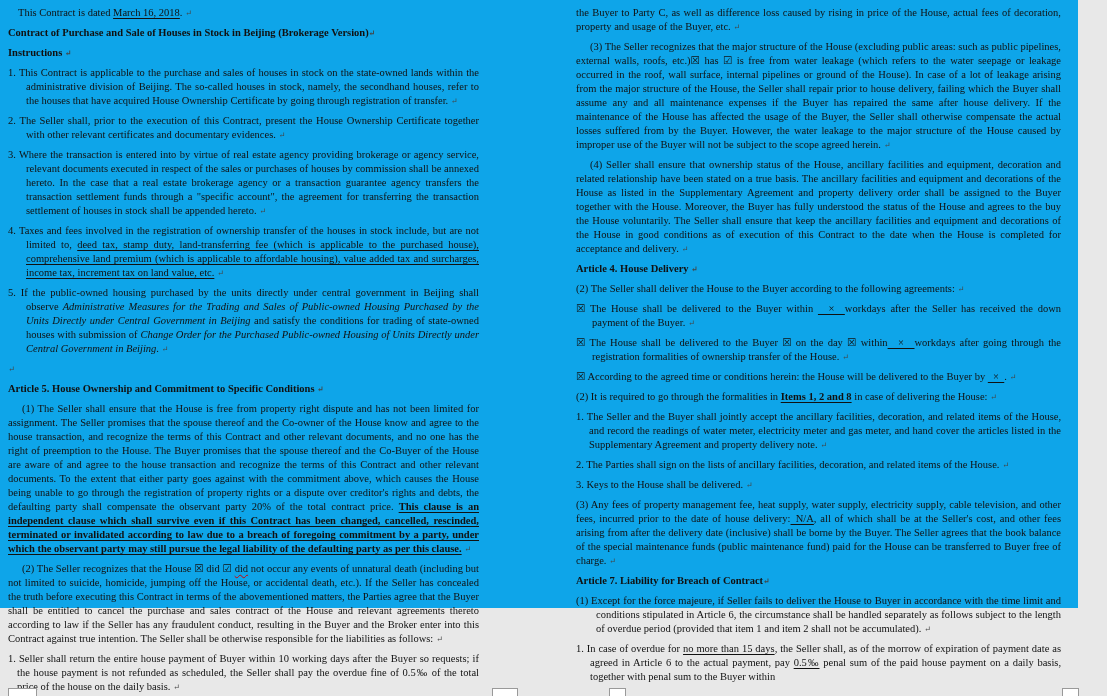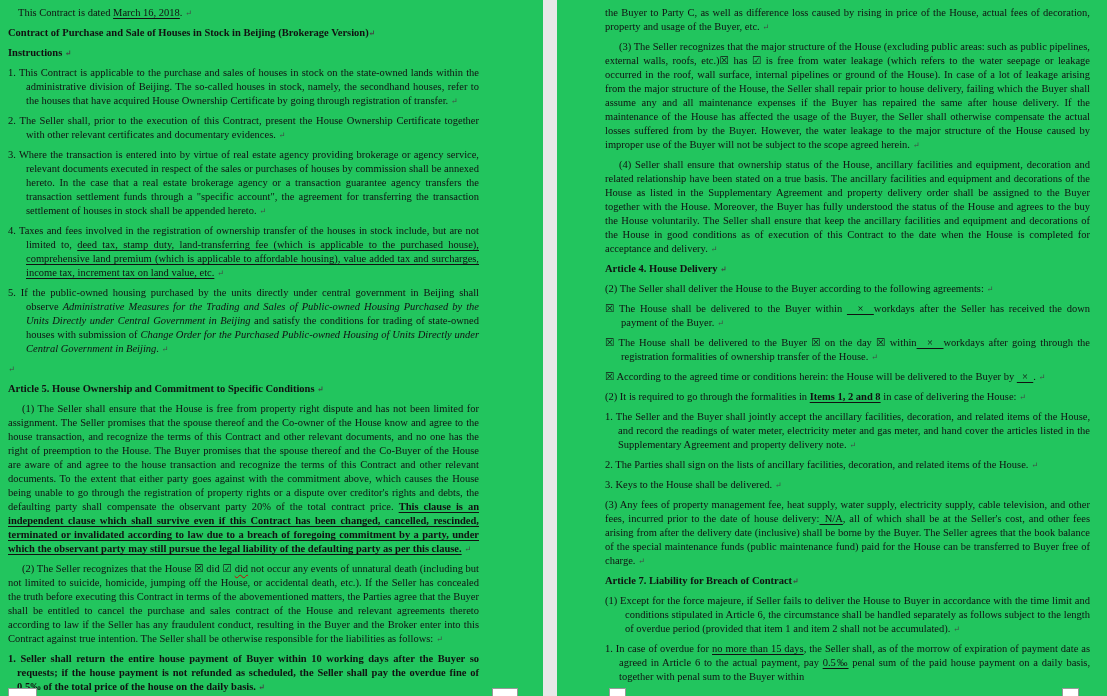--- a/index.html
+++ b/index.html
@@ -1,30 +1,30 @@
 <!DOCTYPE html>
 <html><head>
 <meta charset="utf-8">
 <style>
   html,body{margin:0;padding:0;}
   body{font-family:"Liberation Serif","DejaVu Serif",serif;color:#111;}
   .canvas{position:relative;width:1107px;height:696px;background:#e8e8e8;overflow:hidden;}
-  .page{position:absolute;top:0;height:696px;background:#22c55e;box-sizing:border-box;}
+  .page{position:absolute;top:0;height:608px;background:#0ea5e9;box-sizing:border-box;}
   .page-left{left:0;width:543px;padding:6px 64px 0 8px;}
-  .page-right{left:557px;width:550px;padding:6px 17px 0 48px;}
+  .page-right{left:528px;width:550px;padding:6px 17px 0 48px;}
   .gap{position:absolute;top:0;left:543px;width:14px;height:696px;background:#e8e8e8;}
   .page p, .page h1, .page h2, .page h3, .page div.blk{margin:0 0 5px 0;font-size:10.5px;line-height:14px;text-align:justify;}
   .intro{text-indent:10px;}
   .title{font-size:13.5px;line-height:17px;text-align:center;margin:7px 0 5px 0;font-weight:bold;}
   .subtitle{font-size:12.5px;line-height:16px;text-align:center;margin:0 0 9px 0;font-weight:bold;}
   .instr{padding-left:18px;text-indent:-18px;margin-bottom:5px;}
   .spacer-line{text-align:center;margin:2px 0 4px 0;}
   .heading{font-weight:bold;margin:8px 0 6px 0;text-align:left;}
   .p-ind{text-indent:14px;}
-  .sublist{margin-left:30px;padding-left:9px;text-indent:-9px;font-weight:bold;}
+  .sublist{margin-left:30px;padding-left:9px;text-indent:-9px;}
   .cont-para{margin-left:38px;}
   .opt{padding-left:16px;text-indent:-16px;margin-bottom:5px;}
   .step{padding-left:13px;text-indent:-13px;margin-bottom:5px;}
   .hang{padding-left:20px;text-indent:-20px;}
   .breach{padding-left:14px;text-indent:-14px;margin-bottom:5px;}
   .num{white-space:pre;}
   .f-b{font-weight:bold;}
   .f-i{font-style:italic;}
   .f-u{text-decoration-line:underline;text-decoration-thickness:1px;text-underline-offset:2px;text-decoration-skip-ink:none;}
   .f-q{text-decoration-line:underline;text-decoration-style:wavy;text-decoration-color:#d40000;text-decoration-thickness:1px;text-underline-offset:2px;}

